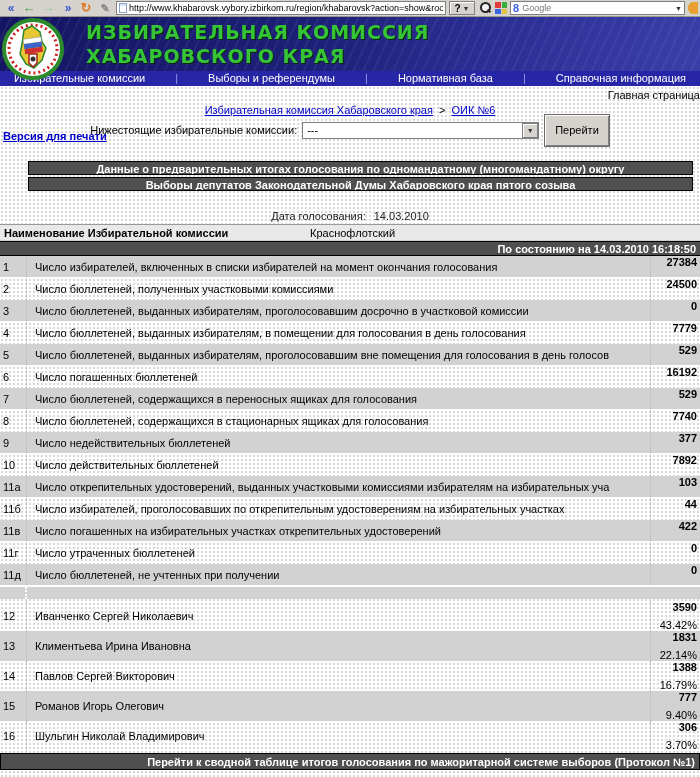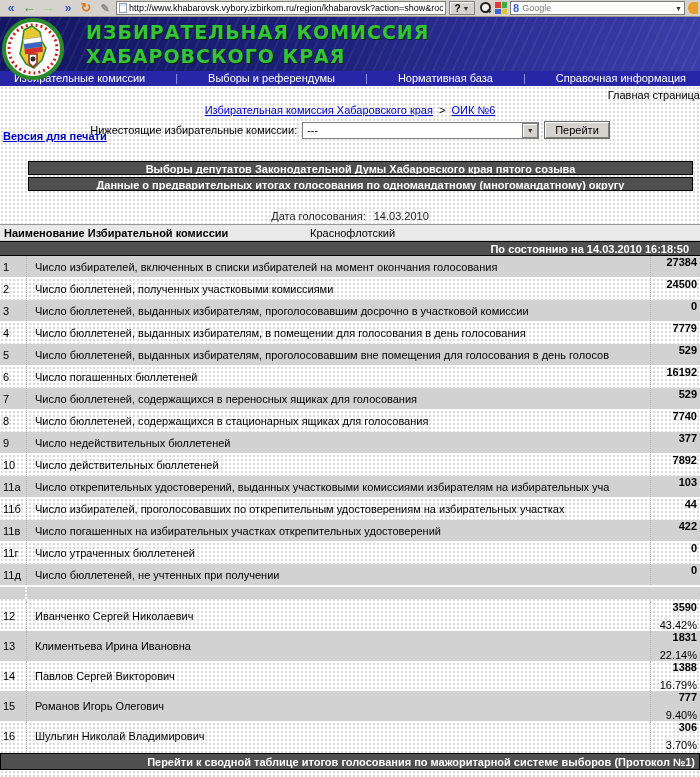--- a/index.html
+++ b/index.html
@@ -66,39 +66,39 @@
   .home-row { text-align:right; font-size:11px; padding-top:3px; color:#000; }
   .crumb-row { text-align:center; font-size:11px; padding-top:3px; }
   .crumb-row a { color:#0000cc; text-decoration:underline; cursor:pointer; }
   .crumb-sep { color:#000; padding:0 3px; }
   .select-row { display:flex; align-items:center; justify-content:center; gap:5px;
                 margin-top:5px; font-size:11px; height:18px; }
   .fake-select { width:237px; height:17px; background:#fff; border:1px solid #7f7f7f;
                  display:flex; align-items:center; justify-content:space-between; padding-left:4px; }
   .fake-select .sel-caret { width:16px; height:15px; background:#d6d3ce; border:1px solid #808080;
                  box-shadow:inset 1px 1px 0 #fff; display:flex; align-items:center; justify-content:center; }
-  .go-btn { height:18px; padding:0 10px; background:#d6d3ce; border:1px solid #6a6a6a;
+  .go-btn { height:33px; padding:0 10px; background:#d6d3ce; border:1px solid #6a6a6a;
             box-shadow:inset 1px 1px 0 #fff, inset -1px -1px 0 #808080;
             font-size:11px; font-family:"Liberation Sans", sans-serif; cursor:pointer; }
   .print-link { position:absolute; left:3px; top:44px; font-size:11px; font-weight:bold;
                 color:#0000cc; text-decoration:underline; cursor:pointer; }
 
   
   .rtable { margin-top:22px; font-size:11px; }
   .thead { background:#4f4f4f; color:#fff; font-weight:bold; text-align:center;
            height:14px; line-height:14px; margin:0 7px 2px 28px; border:1px solid #000;
            white-space:nowrap; overflow:hidden; }
   .date-row { display:flex; justify-content:center; gap:8px; height:15px; line-height:15px;
               color:#222; margin-top:18px; }
   .name-row { position:relative; height:17px; line-height:17px; background:#e9e9e9;
               border-top:1px solid #999; border-bottom:1px solid #cfcfcf; }
   .name-row .lbl { font-weight:bold; padding-left:4px; }
   .name-row .val { position:absolute; left:310px; top:0; }
   .status-row { background:#4f4f4f; color:#fff; font-weight:bold; text-align:right;
-                height:15px; line-height:15px; padding-right:11px; border-top:1px solid #000;
+                height:15px; line-height:15px; padding-right:4px; border-top:1px solid #000;
                 border-bottom:1px solid #000; }
 
   .srow { display:flex; height:21px; margin-bottom:1px; }
   .stat-rows > div.srow:nth-child(odd) { background:#d2d2d2; }
   .c-num { flex:0 0 27px; padding-left:3px; display:flex; align-items:center;
            border-right:1px dotted #b5b5b5; }
   .c-label { flex:1; padding-left:8px; display:flex; align-items:center; overflow:hidden;
              white-space:nowrap; }
   .c-val { flex:0 0 50px; border-left:1px dotted #b5b5b5; text-align:right; font-weight:bold;
            padding-right:3px; line-height:12px; }
@@ -194,22 +194,22 @@
         <span>---</span>
         <span class="sel-caret">
           <span class="caret">▼</span>
         </span>
       </div>
       <button class="go-btn">Перейти</button>
     </div>
     <a class="print-link">Версия для печати</a>
 
     <div class="rtable">
+      <div class="thead">Данные о предварительных итогах голосования по одномандатному (многомандатному) округу</div>
       <div class="thead">Выборы депутатов Законодательной Думы Хабаровского края пятого созыва</div>
-      <div class="thead">Данные о предварительных итогах голосования по одномандатному (многомандатному) округу</div>
       <div class="date-row">
         <span>Дата голосования:</span>
         <span>14.03.2010</span>
       </div>
       <div class="name-row">
         <span class="lbl">Наименование Избирательной комиссии</span>
         <span class="val">Краснофлотский</span>
       </div>
       <div class="status-row">По состоянию на 14.03.2010 16:18:50</div>
 

